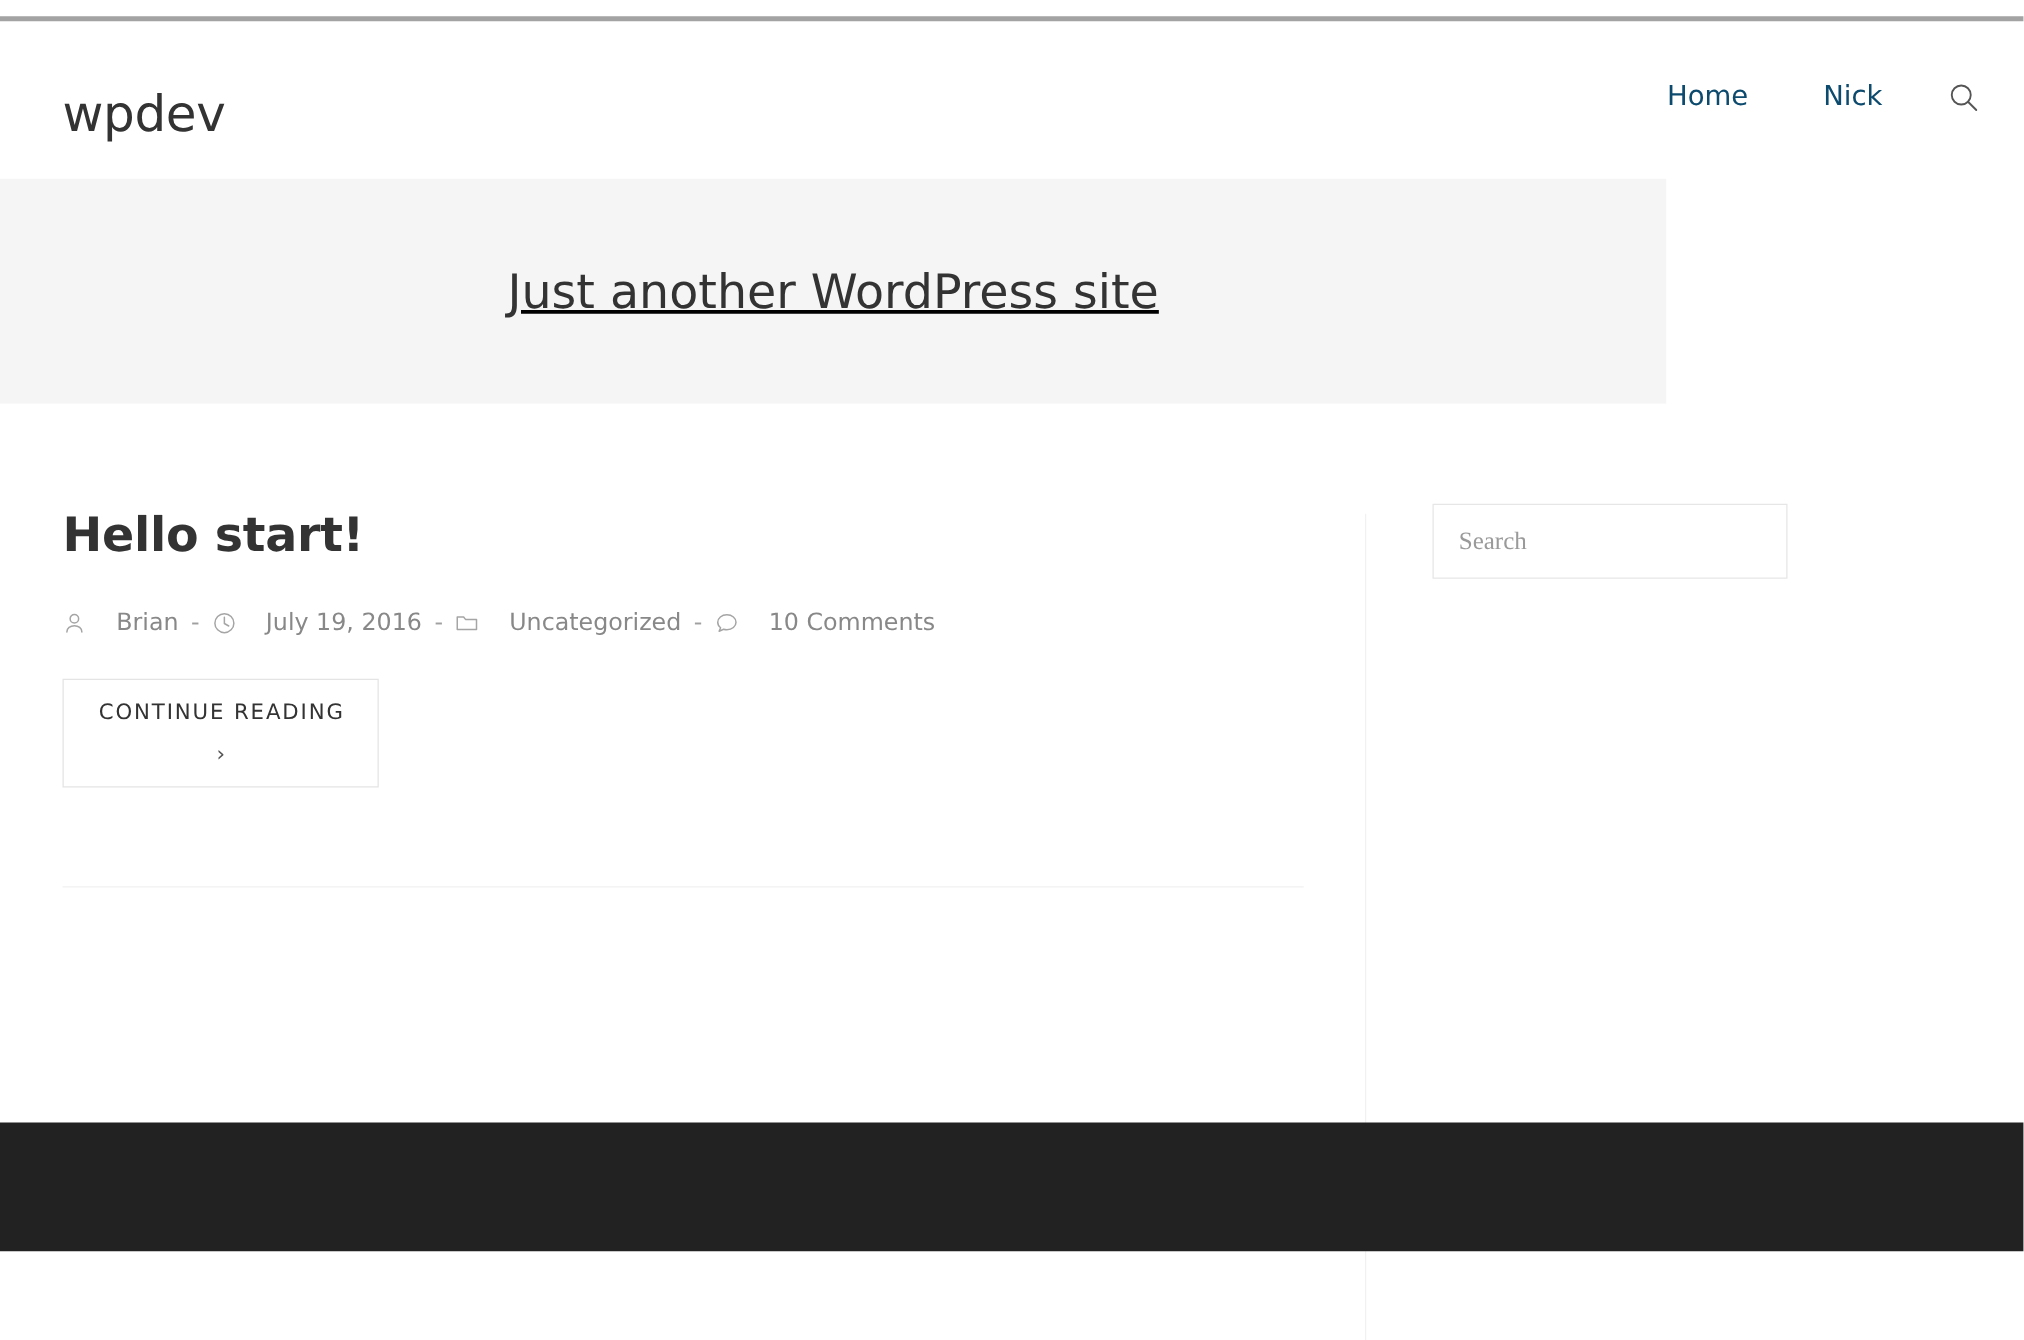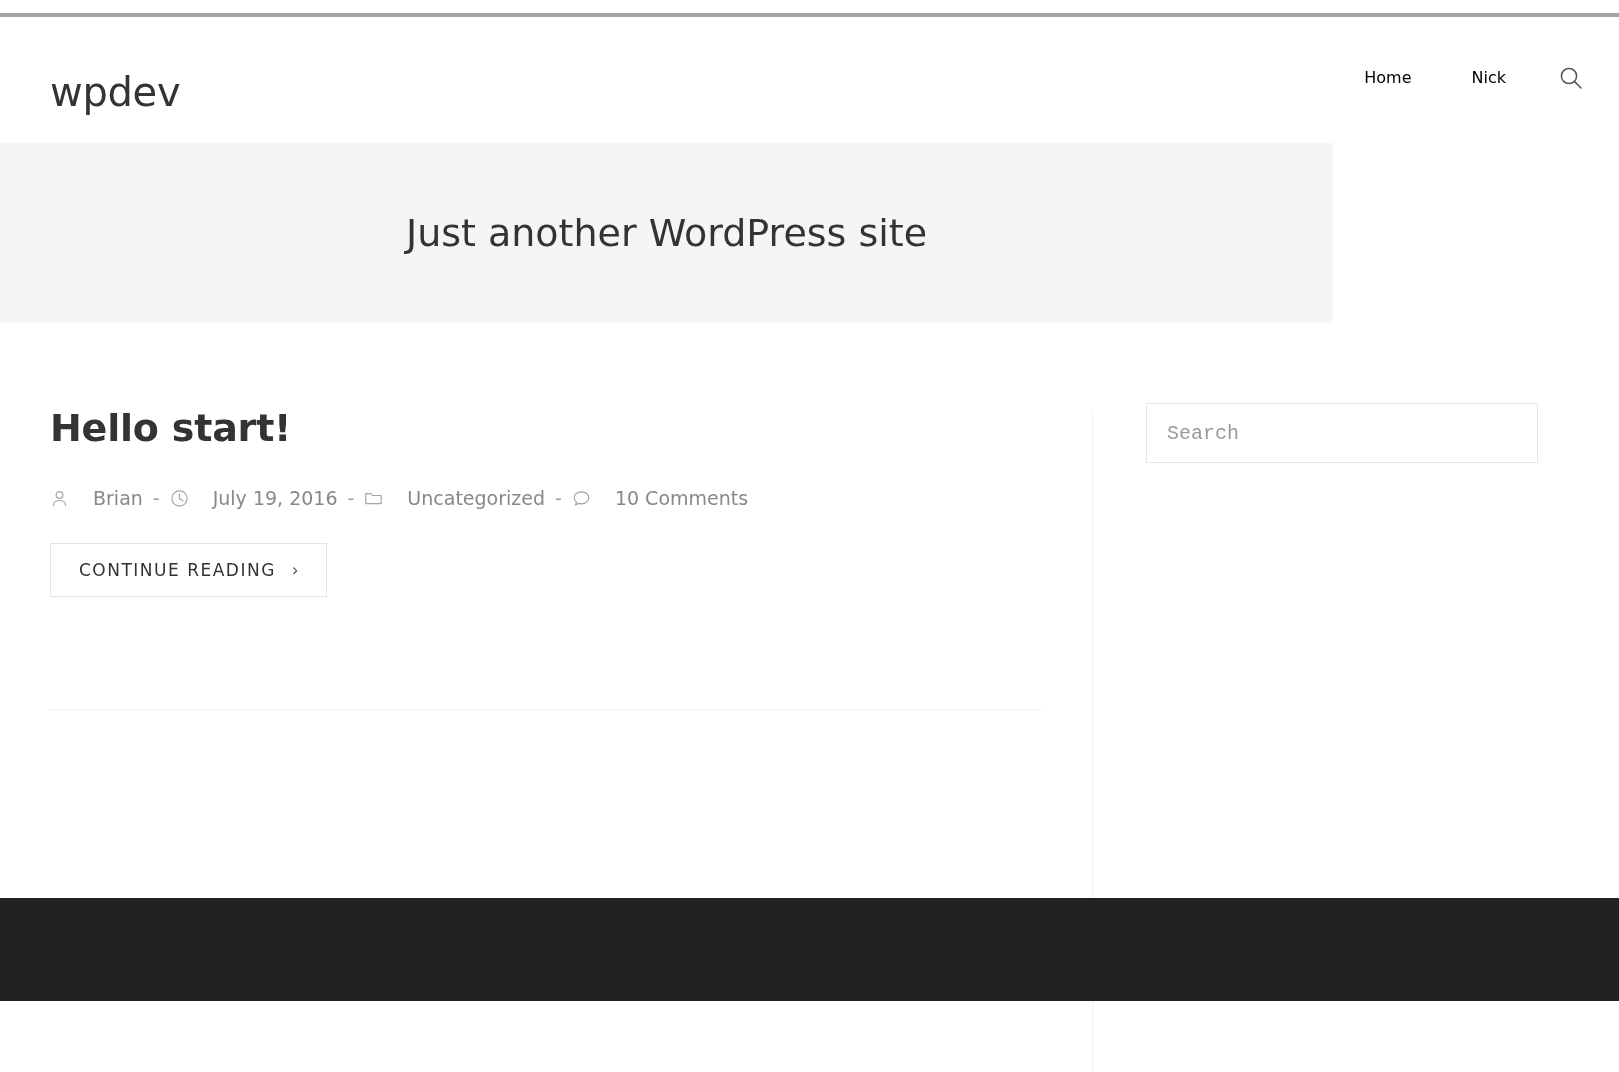--- a/index.html
+++ b/index.html
@@ -50,23 +50,23 @@
   .main-nav {
     position: absolute;
     right: 0;
     top: 46px;
     display: flex;
     align-items: center;
     gap: 0px;
   }
 
   .nav-item {
-    font-size: 16px;
+    font-size: 22px;
     line-height: 30px;
-    color: #000000;
+    color: #0c4a6e;
     text-decoration: none;
     padding: 0 30px;
     cursor: pointer;
     white-space: nowrap;
   }
 
   .nav-search {
     padding: 0 35px 0 22px;
     display: flex;
     align-items: center;
@@ -78,20 +78,21 @@
   .page-banner {
     position: absolute;
     left: 0;
     top: 143px;
     width: 1333px;
     height: 180px;
     background: #f5f5f5;
     display: flex;
     align-items: center;
     justify-content: center;
+    text-decoration: underline;
   }
 
   .page-banner-title {
     font-size: 38px;
     line-height: 50px;
     font-weight: 400;
     color: #333333;
     text-align: center;
   }
 
@@ -172,20 +173,21 @@
     border: 1px solid #e4e4e4;
     background: #ffffff;
     padding: 16px 26px 16px 28px;
     font-size: 17px;
     letter-spacing: 1.5px;
     color: #333333;
     text-transform: uppercase;
     cursor: pointer;
     text-decoration: none;
     font-family: inherit;
+    flex-direction: column;
   }
   .read-more .chev {
     font-size: 17px;
     color: #555555;
     line-height: 1;
   }
 
   .post-separator {
     position: absolute;
     left: 50px;
@@ -211,29 +213,29 @@
     top: 80px;
     width: 356px;
   }
 
   .search-widget {
     width: 356px;
     height: 60px;
   }
 
   .search-input {
-    width: 392px;
+    width: 284px;
     height: 60px;
     border: 1px solid #e6e6e6;
     background: #ffffff;
     padding: 15px 20px;
     font-size: 20px;
     line-height: 58px;
     color: #555555;
-    font-family: Liberation Mono, monospace;
+    font-family: Liberation Serif, serif;
     outline: none;
     border-radius: 0;
   }
   .search-input::placeholder { color: #9a9a9a; opacity: 1; }
 
   
   .footer-main {
     position: absolute;
     left: 0;
     top: 898px;

